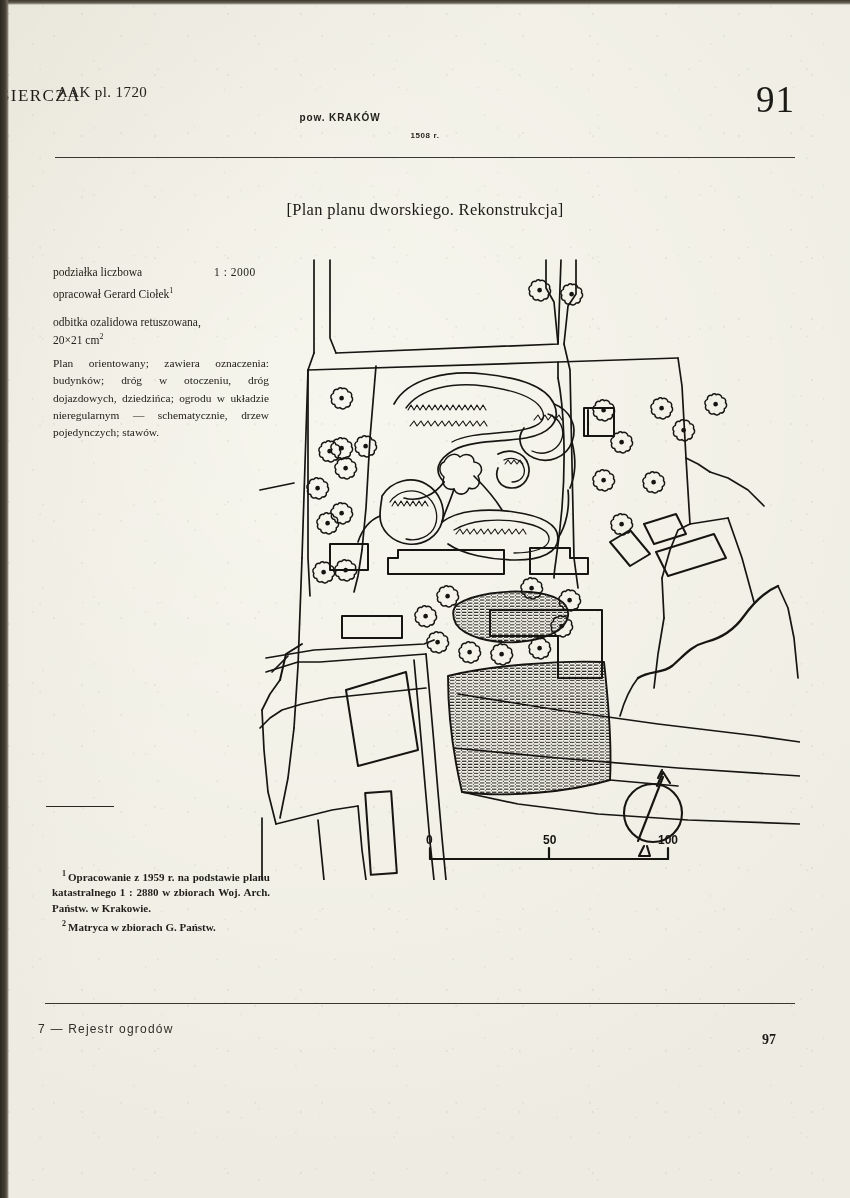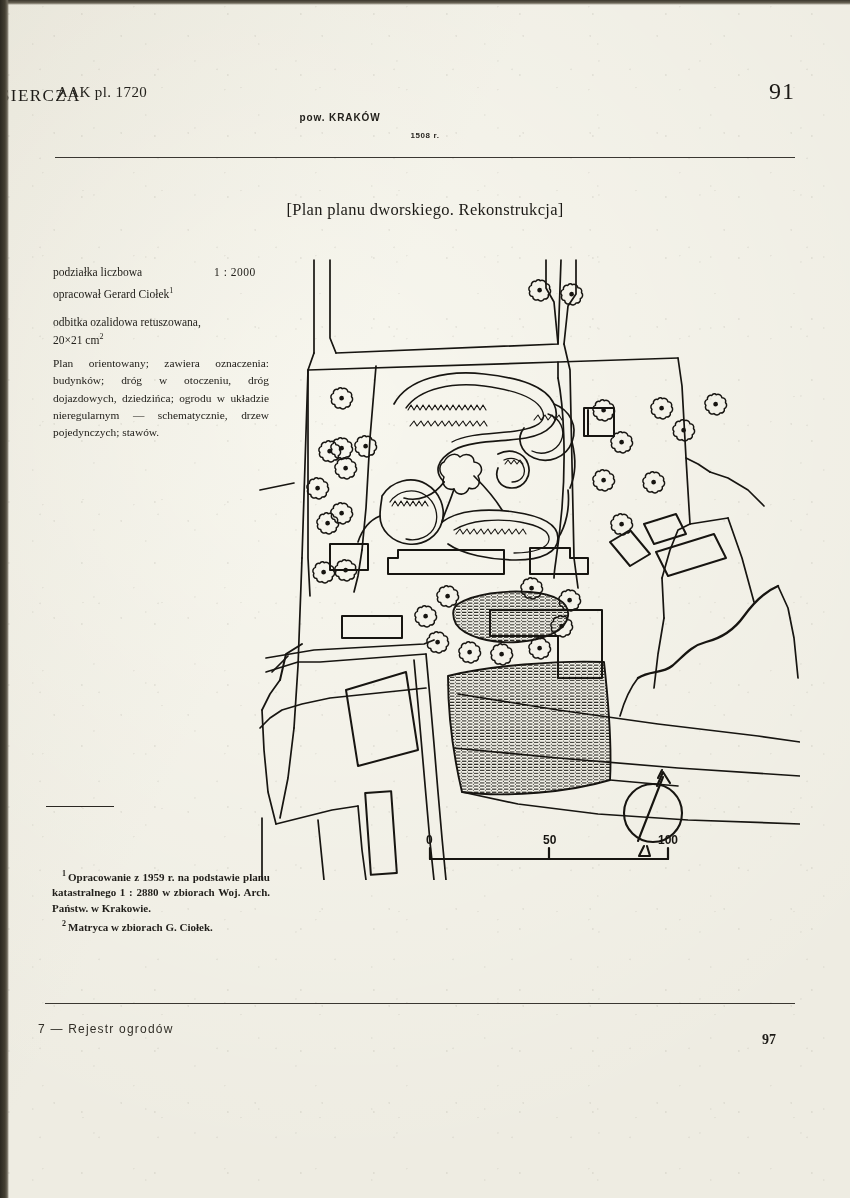--- a/index.html
+++ b/index.html
@@ -71,21 +71,21 @@
     text-align: center; font-size: 10px; letter-spacing: .9px; color: #23211c;
     font-family: "Liberation Sans", sans-serif; font-weight: bold;
   }
   #year {
     position: absolute; left: 0; top: 131px; width: 850px;
     text-align: center; font-size: 8px; letter-spacing: .6px; color: #2a2722;
     font-family: "Liberation Sans", sans-serif; font-weight: bold;
   }
   #plate-number {
     position: absolute; right: 55px; top: 78px;
-    font-size: 24px; color: #1c1a16; letter-spacing: 1px;
+    font-size: 37px; color: #1c1a16; letter-spacing: 1px;
   }
 
   .rule {
     position: absolute; height: 0;
     border-top: 1.6px solid #2a2722;
     opacity: .92;
   }
   #rule-top    { left: 55px; top: 157px; width: 740px; }
   #rule-bottom { left: 45px; top: 1003px; width: 750px; border-top-width: 1.3px; }
 
@@ -398,21 +398,21 @@
         <text x="168" y="586">0</text>
         <text x="285" y="586">50</text>
         <text x="400" y="586">100</text>
       </g>
     </svg>
   </div>
 
   <div id="footnote-rule"></div>
   <div id="footnotes">
     <div class="footnote"><span class="fn-mark">1</span><span>Opracowanie z 1959 r. na podstawie planu katastralnego 1 : 2880 w zbiorach Woj. Arch. Państw. w Krakowie.</span></div>
-    <div class="footnote"><span class="fn-mark">2</span><span>Matryca w zbiorach G. Ciołek.</span></div>
+    <div class="footnote"><span class="fn-mark">2</span><span>Matryca w zbiorach G. Państw.</span></div>
   </div>
 
   <div class="rule" id="rule-bottom"></div>
   <div id="signature-mark">7 — Rejestr ogrodów</div>
   <div id="page-number-bottom">97</div>
 
   <div class="scan-edge-top"></div>
   <div class="scan-edge-left"></div>
 
 </div>

